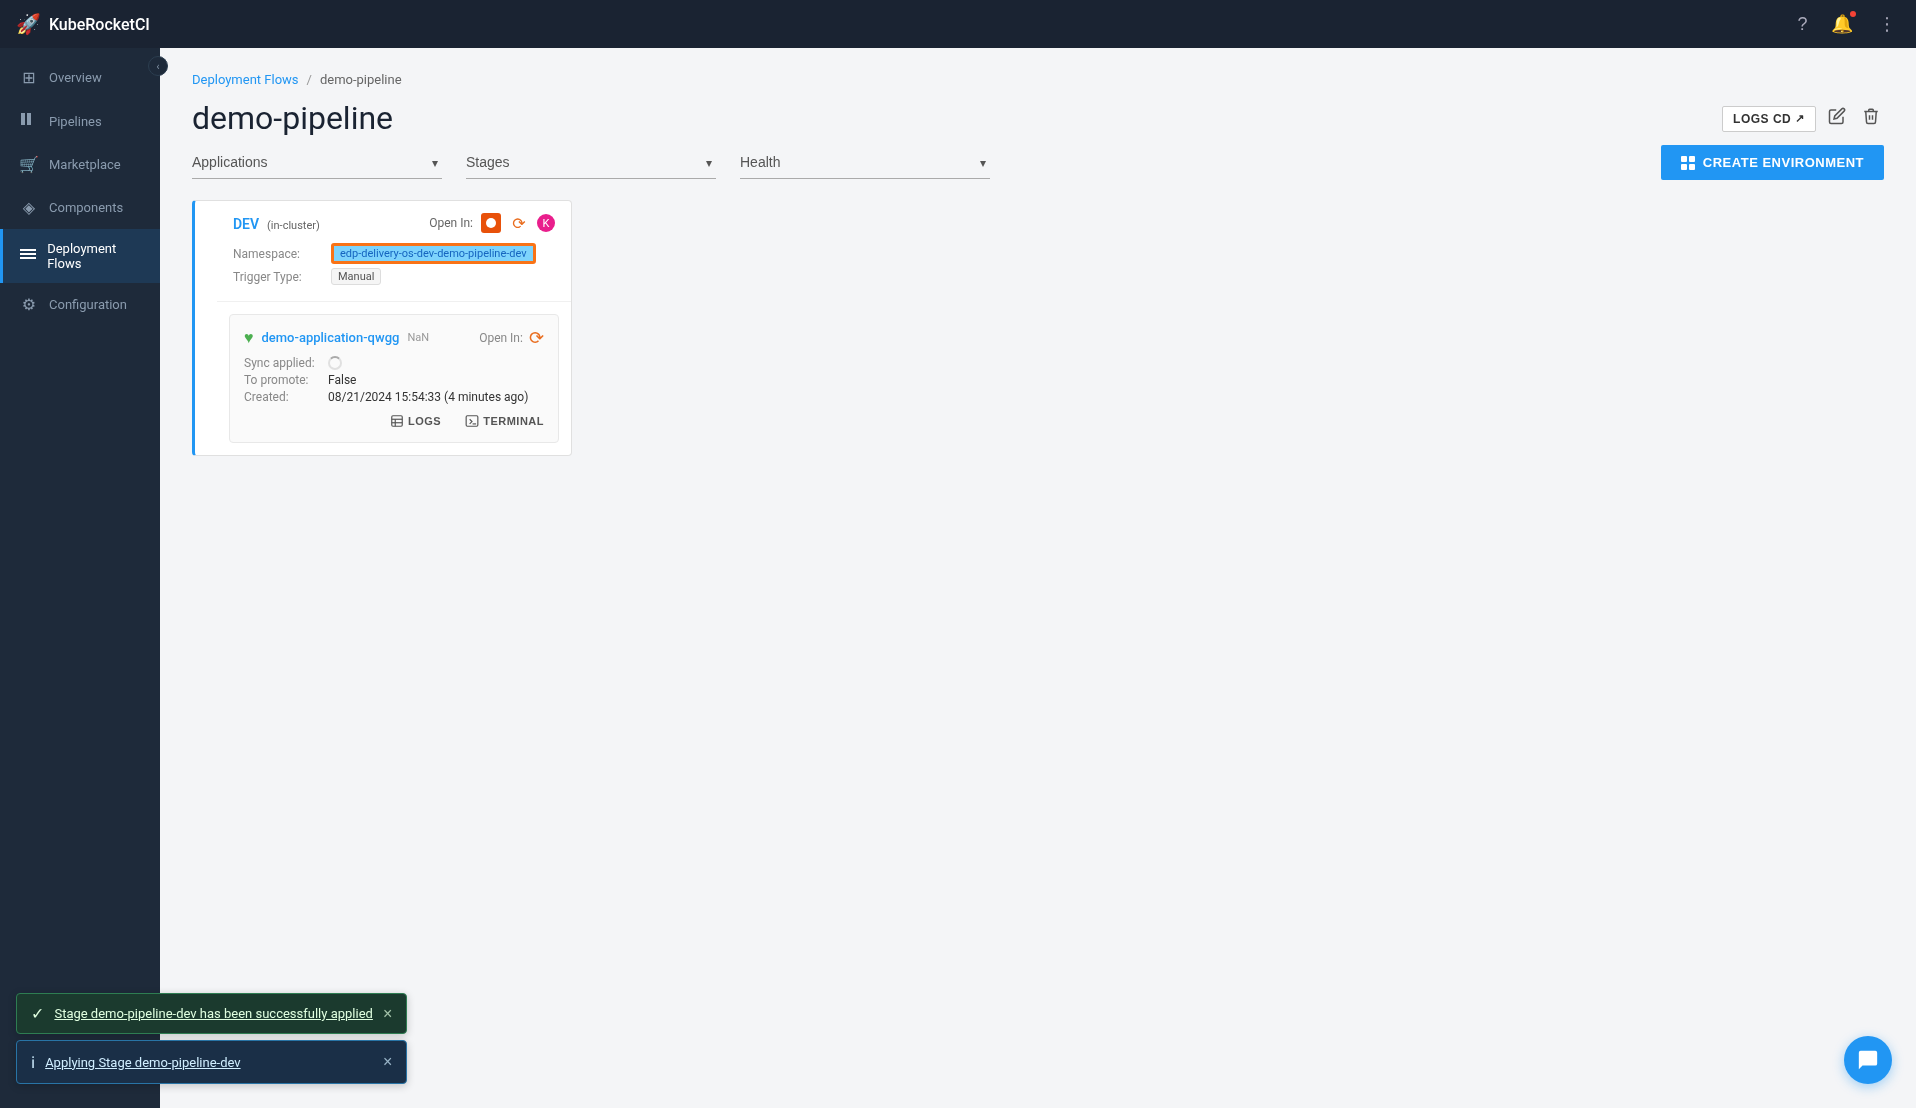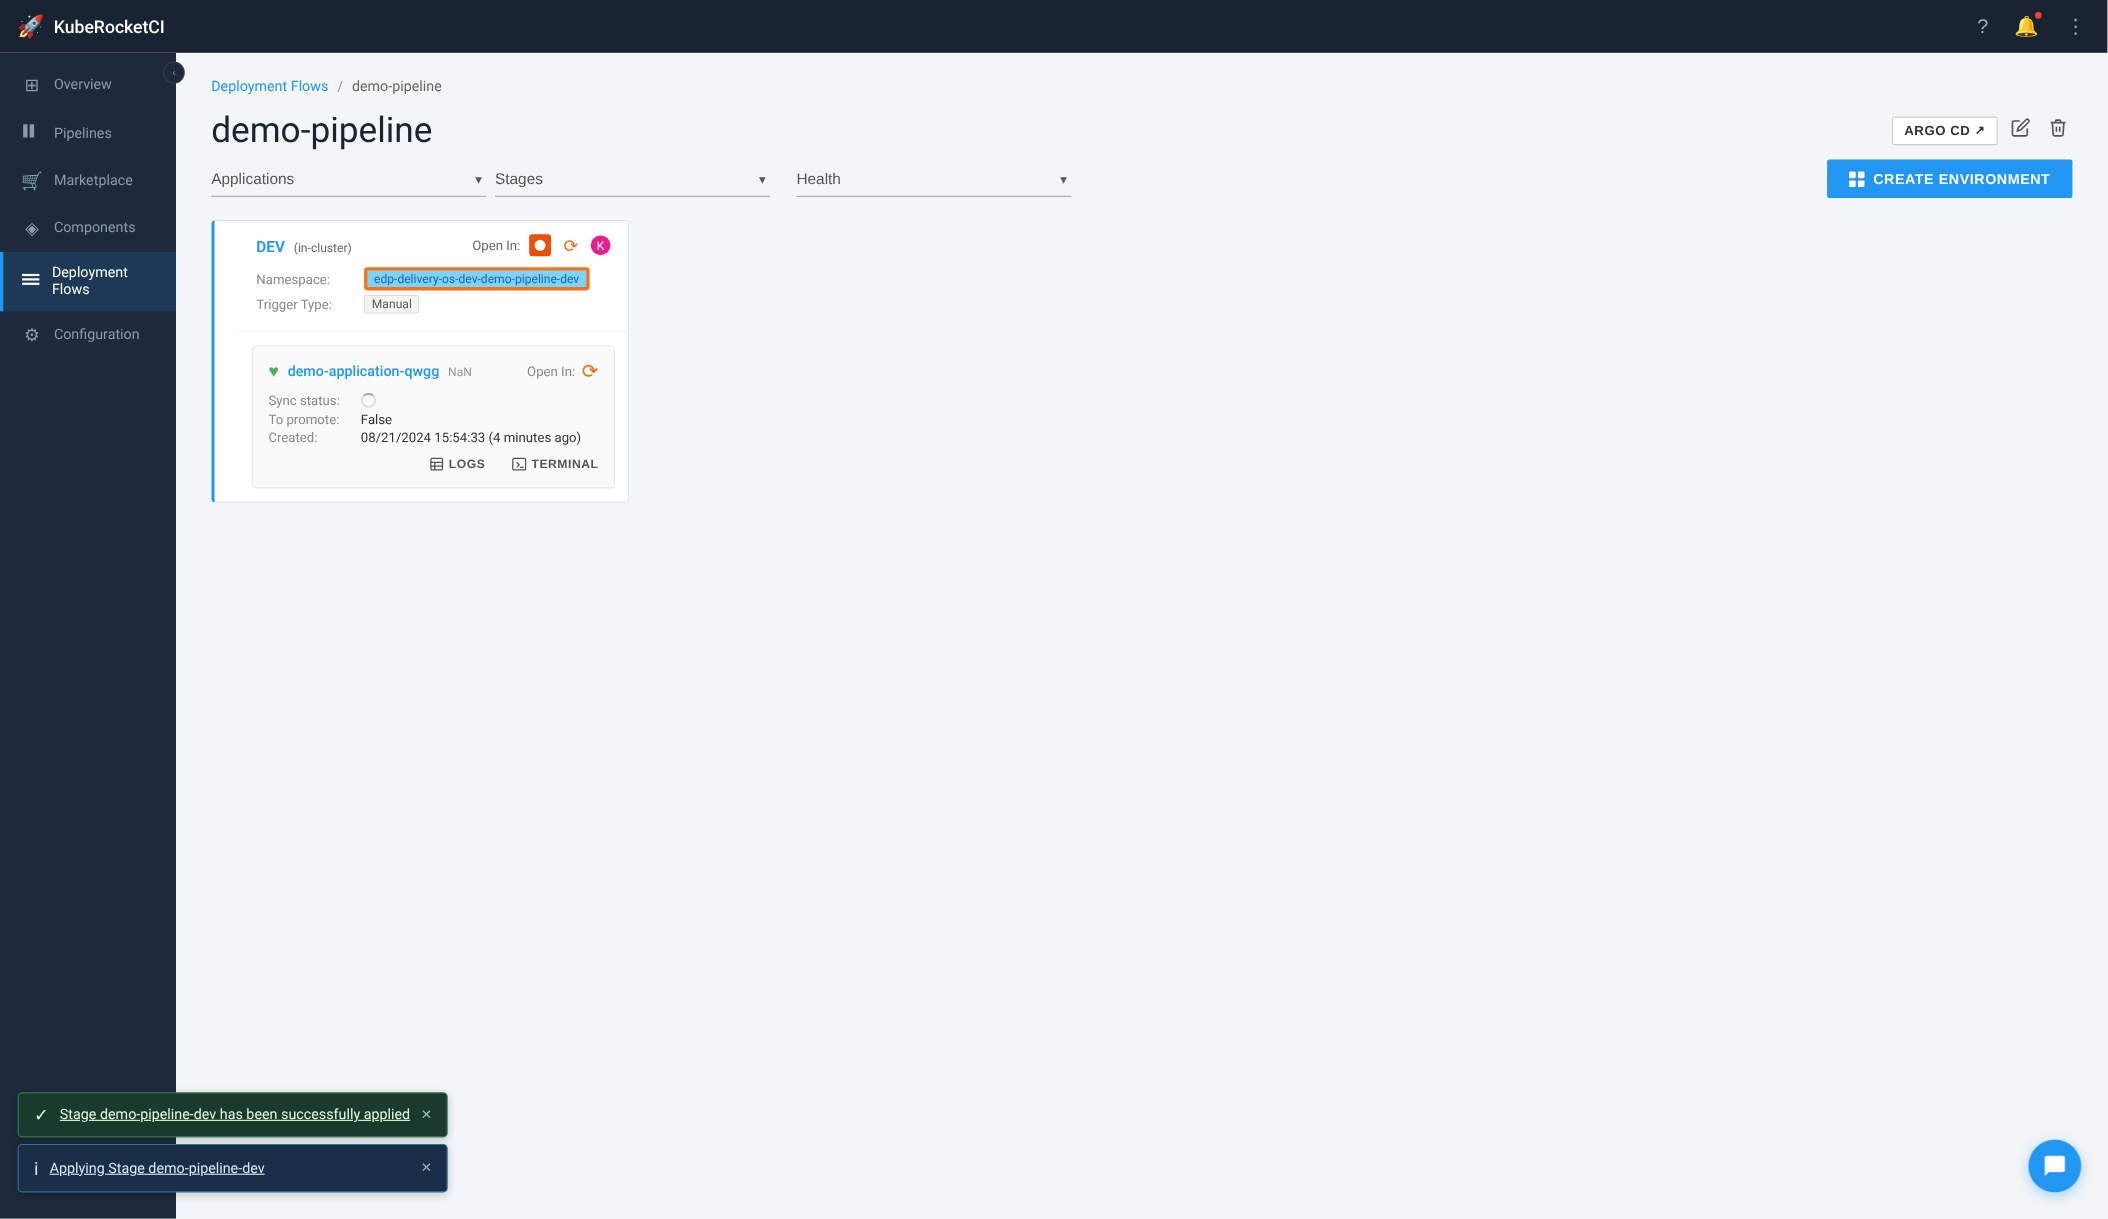--- a/index.html
+++ b/index.html
@@ -537,21 +537,21 @@
     <div class="breadcrumb">
       <a>Deployment Flows</a>
       <span class="breadcrumb-sep">/</span>
       <span class="breadcrumb-current">demo-pipeline</span>
     </div>
 
     <div class="page-header">
       <h1 class="page-title">demo-pipeline</h1>
       <div class="header-actions">
         <button class="argo-btn">
-          <span>ARGO CD</span>
+          <span>LOGS CD</span>
           <span style="font-size:11px;">↗</span>
         </button>
         <button class="icon-action-btn">
           <svg width="18" height="18" viewBox="0 0 24 24" fill="none" stroke="currentColor" stroke-width="2">
               <path d="M11 4H4a2 2 0 0 0-2 2v14a2 2 0 0 0 2 2h14a2 2 0 0 0 2-2v-7"></path>
               <path d="M18.5 2.5a2.121 2.121 0 0 1 3 3L12 15l-4 1 1-4 9.5-9.5z"></path>
             </svg>
         </button>
         <button class="icon-action-btn">
           <svg width="18" height="18" viewBox="0 0 24 24" fill="none" stroke="currentColor" stroke-width="2">
@@ -561,21 +561,21 @@
               <path d="M14,11v6"></path>
               <path d="M9,6V4a1,1,0,0,1,1-1h4a1,1,0,0,1,1,1v2"></path>
             </svg>
         </button>
       </div>
     </div>
 
 
     <div class="filters-row">
       <div class="filters-left">
-        <div class="filter-select" style="margin-right: 8px;">
+        <div class="filter-select" style="margin-right: 24px;">
           <select>
             <option value="">Applications</option>
           </select>
           <span class="chevron">▾</span>
         </div>
         <div class="filter-select" style="margin-right: 24px;">
           <select>
             <option value="">Stages</option>
           </select>
           <span class="chevron">▾</span>
@@ -632,21 +632,21 @@
             <span class="app-heart">♥</span>
             <span class="app-name">demo-application-qwgg</span>
             <span class="app-nan">NaN</span>
           </div>
           <div class="app-open-in">
             <span>Open In:</span>
             <span title="ArgoCD" style="color:#e96d1f;font-size:18px;cursor:pointer;">⟳</span>
           </div>
         </div>
         <div class="app-detail-row">
-          <span class="label">Sync status:</span>
+          <span class="label">Sync applied:</span>
           <span class="sync-spinner"></span>
         </div>
         <div class="app-detail-row">
           <span class="label">To promote:</span>
           <span class="value">False</span>
         </div>
         <div class="app-detail-row">
           <span class="label">Created:</span>
           <span class="value">08/21/2024 15:54:33 (4 minutes ago)</span>
         </div>

